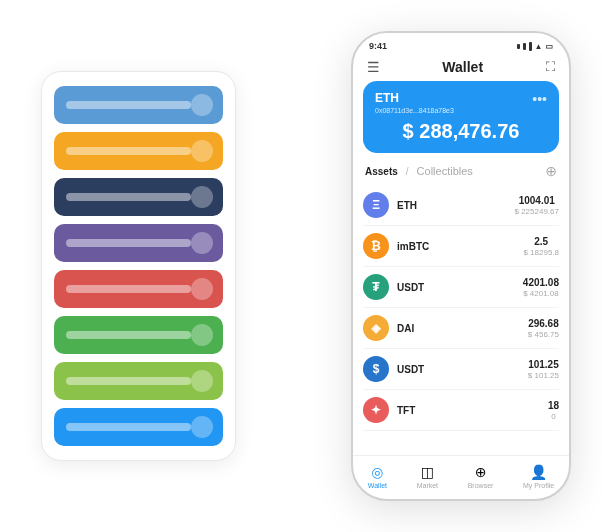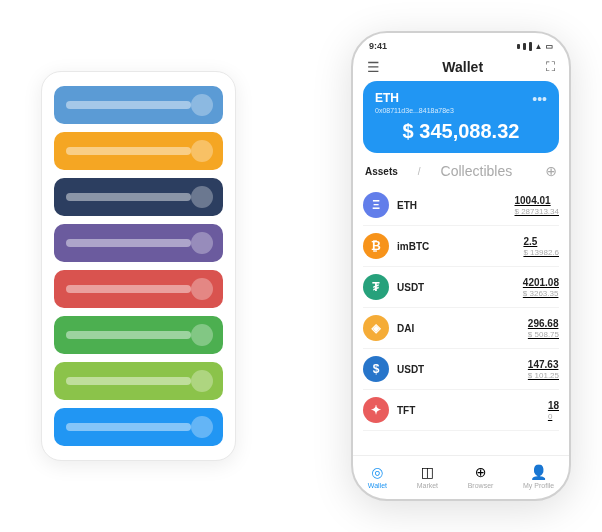--- a/index.html
+++ b/index.html
@@ -124,43 +124,43 @@
     .eth-card-more { font-size: 14px; color: rgba(255,255,255,0.8); }
     .eth-card-balance { font-size: 20px; font-weight: 700; text-align: center; }
     .dollar-sign { font-size: 13px; }
 
     .assets-header {
       display: flex;
       justify-content: space-between;
       align-items: center;
       padding: 0 12px 6px;
     }
-    .assets-tabs { display: flex; gap: 20px; align-items: center; }
+    .assets-tabs { display: flex; gap: 8px; align-items: center; }
     .assets-tab-active { font-size: 10px; font-weight: 600; color: #222; }
     .assets-sep { font-size: 10px; color: #bbb; }
-    .assets-tab-inactive { font-size: 14px; color: #aaa; }
+    .assets-tab-inactive { font-size: 11px; color: #aaa; }
     .add-icon { font-size: 14px; color: #aaa; }
 
     .asset-list { flex: 1; overflow: hidden; padding: 0 10px; }
     .asset-row {
       display: flex;
       align-items: center;
       justify-content: space-between;
       padding: 7px 0;
       border-bottom: 0.5px solid #f2f2f2;
     }
     .asset-left { display: flex; align-items: center; gap: 8px; }
     .asset-logo {
       width: 26px; height: 26px; border-radius: 50%;
       display: flex; align-items: center; justify-content: center;
       font-size: 12px; font-weight: 700; color: #fff;
       flex-shrink: 0;
     }
     .asset-name { font-size: 10px; font-weight: 600; color: #222; }
-    .asset-right { text-align: left; text-decoration: underline; }
+    .asset-right { text-align: center; }
     .asset-amount { font-size: 10px; font-weight: 600; color: #222; }
     .asset-usd { font-size: 8px; color: #aaa; margin-top: 1px; }
 
     
     .phone-nav {
       display: flex;
       justify-content: space-around;
       align-items: center;
       padding: 8px 0 10px;
       border-top: 0.5px solid #eee;
@@ -240,81 +240,81 @@
     <div class="eth-card">
       <div class="eth-card-top">
         <div>
           <div class="eth-card-symbol">ETH</div>
           <div class="eth-card-addr">0x08711d3e...8418a78e3</div>
         </div>
         <span class="eth-card-more">•••</span>
       </div>
       <div class="eth-card-balance">
         <span class="dollar-sign"></span>
-        <span>$ 345,088.32</span>
+        <span>$ 288,476.76</span>
       </div>
     </div>
 
     <div class="assets-header">
       <div class="assets-tabs">
         <span class="assets-tab-active">Assets</span>
         <span class="assets-sep">/</span>
         <span class="assets-tab-inactive">Collectibles</span>
       </div>
       <span class="add-icon">⊕</span>
     </div>
 
     <div class="asset-list" id="asset-list">
         <div class="asset-row">
           <div class="asset-left">
             <div class="asset-logo" style="background: rgb(98, 126, 234);">Ξ</div>
             <div class="asset-name">ETH</div>
           </div>
           <div class="asset-right">
             <div class="asset-amount">1004.01</div>
-            <div class="asset-usd">$ 287313.34</div>
+            <div class="asset-usd">$ 225249.67</div>
           </div>
         </div>
         <div class="asset-row">
           <div class="asset-left">
             <div class="asset-logo" style="background: rgb(247, 147, 26);">₿</div>
             <div class="asset-name">imBTC</div>
           </div>
           <div class="asset-right">
             <div class="asset-amount">2.5</div>
-            <div class="asset-usd">$ 13982.6</div>
+            <div class="asset-usd">$ 18295.8</div>
           </div>
         </div>
         <div class="asset-row">
           <div class="asset-left">
             <div class="asset-logo" style="background: rgb(38, 161, 123);">₮</div>
             <div class="asset-name">USDT</div>
           </div>
           <div class="asset-right">
             <div class="asset-amount">4201.08</div>
-            <div class="asset-usd">$ 3263.35</div>
+            <div class="asset-usd">$ 4201.08</div>
           </div>
         </div>
         <div class="asset-row">
           <div class="asset-left">
             <div class="asset-logo" style="background: rgb(245, 172, 55);">◈</div>
             <div class="asset-name">DAI</div>
           </div>
           <div class="asset-right">
             <div class="asset-amount">296.68</div>
-            <div class="asset-usd">$ 508.75</div>
+            <div class="asset-usd">$ 456.75</div>
           </div>
         </div>
         <div class="asset-row">
           <div class="asset-left">
             <div class="asset-logo" style="background: rgb(39, 117, 202);">$</div>
             <div class="asset-name">USDT</div>
           </div>
           <div class="asset-right">
-            <div class="asset-amount">147.63</div>
+            <div class="asset-amount">101.25</div>
             <div class="asset-usd">$ 101.25</div>
           </div>
         </div>
         <div class="asset-row">
           <div class="asset-left">
             <div class="asset-logo" style="background: rgb(233, 92, 92);">✦</div>
             <div class="asset-name">TFT</div>
           </div>
           <div class="asset-right">
             <div class="asset-amount">18</div>

